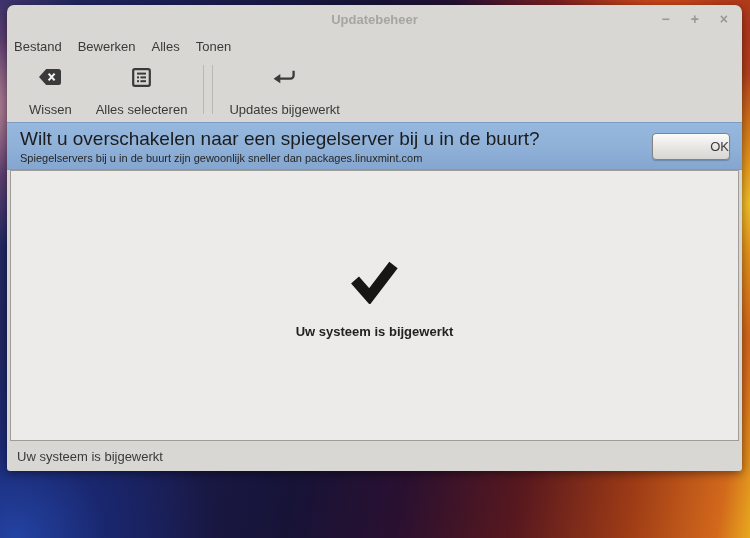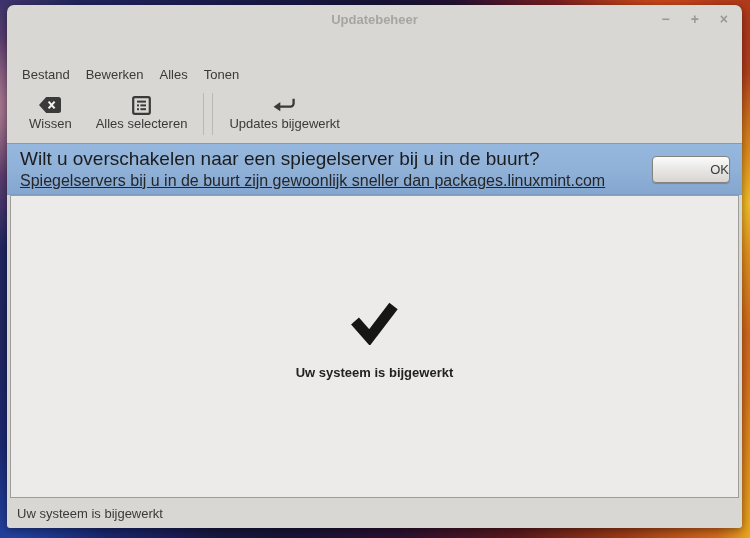--- a/index.html
+++ b/index.html
@@ -19,21 +19,21 @@
       radial-gradient(circle at 88% -5%, rgba(225,85,25,0.95) 0%, rgba(170,40,30,0.55) 12%, rgba(120,20,30,0.0) 24%),
       radial-gradient(circle at -2% 20%, rgba(195,140,155,0.95) 0%, rgba(140,80,120,0.55) 8%, rgba(80,40,90,0.0) 16%),
       radial-gradient(circle at 2% 100%, rgba(35,70,170,0.9) 0%, rgba(25,45,130,0.6) 10%, rgba(20,30,90,0.0) 22%),
       linear-gradient(100deg, #232a68 0%, #1b1e52 22%, #171337 45%, #2a1030 58%, #58181e 72%, #9c3a16 85%, #d2691c 96%, #e8a81e 100%);
   }
 
   
   .window {
     position: absolute;
     left: 7px; top: 5px;
-    width: 735px; height: 523px;
+    width: 735px; height: 466px;
     background: var(--window-bg, #d8d7d3);
     border-radius: 7px 7px 3px 3px;
     box-shadow: 0 2px 10px rgba(0,0,0,0.45);
     display: flex;
     flex-direction: column;
   }
 
   .titlebar {
     position: relative;
     height: 28px;
@@ -55,38 +55,37 @@
     color: #9a9996;
     font-size: 14px;
     font-weight: bold;
   }
   .win-controls span { cursor: default; line-height: 16px; }
 
   .menubar {
     flex: 0 0 26px;
     display: flex;
     align-items: center;
-    padding-left: 8px;
+    padding-left: 0;
     gap: 2px;
-    margin-top: 28px;
   }
   .menu-item { padding: 3px 7px; color: var(--text-dark, #3a3a3a); }
 
   .toolbar {
     flex: 0 0 56px;
     display: flex;
     align-items: stretch;
     padding: 4px 0 2px 10px;
   }
   .tool-btn {
     display: flex;
     flex-direction: column;
     align-items: center;
     justify-content: flex-start;
-    gap: 0;
+    gap: 14px;
     padding: 3px 12px;
     background: none; border: none;
     font: inherit;
     color: var(--text-dark, #3a3a3a);
   }
   .tool-btn .icon { height: 22px; display: flex; align-items: center; }
   .tool-sep {
     width: 1px;
     background: #b9b8b4;
     margin: 2px 4px 6px 4px;
@@ -97,21 +96,21 @@
     flex: 0 0 48px;
     background: linear-gradient(180deg, #96b7de 0%, var(--infobar-bg, #8fb1d8) 55%, #84a6cf 100%);
     border-top: 1px solid #7d9cc4;
     border-bottom: 1px solid #7d9cc4;
     display: flex;
     align-items: center;
     padding: 4px 12px 4px 13px;
   }
   .infobar-text { flex: 1; }
   .infobar-title { font-size: 19px; color: #1c1c1c; margin-bottom: 2px; }
-  .infobar-subtitle { font-size: 16px; color: #262626; text-decoration: underline; }
+  .infobar-subtitle { font-size: 11px; color: #262626; }
   .ok-btn {
     width: 78px; height: 27px;
     border: 1px solid #83837f;
     border-radius: 4px;
     background: linear-gradient(180deg, #fbfbfa 0%, #e6e5e2 55%, #d7d6d2 100%);
     font: inherit;
     color: #3a3a3a;
     box-shadow: 0 1px 1px rgba(0,0,0,0.2);
     text-align: right;
   }

